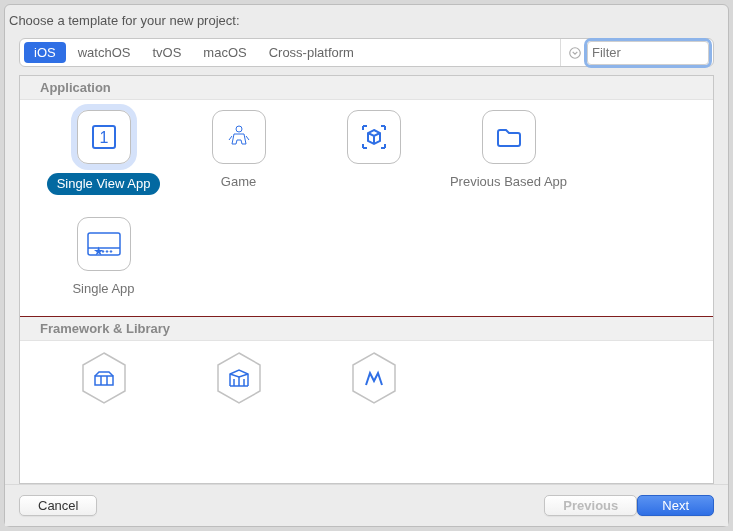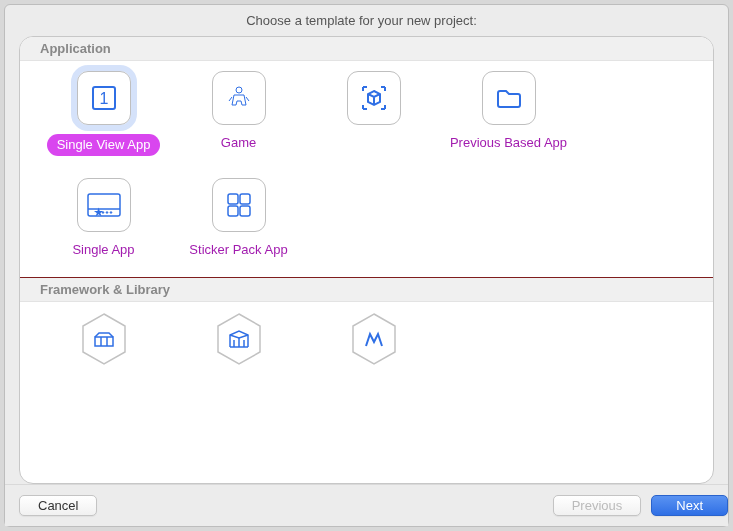--- a/index.html
+++ b/index.html
@@ -21,21 +21,20 @@
     bottom: 4px;
     background: #ececec;
     border: 1px solid #bdbdbd;
     border-radius: 6px;
     display: flex;
     flex-direction: column;
     box-sizing: border-box;
   }
   .title-area {
     padding: 8px 14px 0 4px;
-    text-align: center;
   }
   .prompt {
     color: #555;
     font-size: 13px;
   }
   .topbar {
     margin: 10px 14px 0 14px;
     display: flex;
     align-items: center;
     background: #ffffff;
@@ -88,21 +87,21 @@
     display: flex;
     align-items: center;
     justify-content: center;
   }
 
   .list {
     margin: 8px 14px 0 14px;
     flex: 1;
     background: #fff;
     border: 1px solid #c7c7c7;
-    border-radius: 14px;
+    border-radius: 0;
     overflow: hidden;
     display: flex;
     flex-direction: column;
   }
   .section-header {
     background: #f0f0f0;
     border-top: 1px solid #7f1d1d;
     border-bottom: 1px solid #e3e3e3;
     font-weight: 600;
     color: #888;
@@ -134,26 +133,26 @@
     justify-content: center;
     color: #2f6fe5;
   }
   .tile.selected-tile {
     outline: 6px solid rgba(47,111,229,0.2);
   }
   .template-label {
     margin-top: 10px;
     text-align: center;
     font-size: 13px;
-    color: #a21caf;
+    color: #737373;
     max-width: 120px;
     line-height: 1.2;
   }
   .template-label.pill {
-    background: #d946ef;
+    background: #0369a1;
     color: #fff;
     padding: 3px 10px;
     border-radius: 12px;
     margin-top: 9px;
   }
 
   .hex {
     width: 48px;
     height: 54px;
     background: #fff;
@@ -163,61 +162,81 @@
     align-items: center;
     justify-content: center;
   }
   .hex svg.hexshape {
     position: absolute;
     left: 0; top: 0;
   }
 
   .footer {
     background: #ececec;
-    padding: 10px 0 10px 14px;
+    padding: 10px 14px 10px 14px;
     display: flex;
     align-items: center;
     border-top: 1px solid #d9d9d9;
   }
   .btn {
     height: 21px;
     line-height: 14px;
     font-size: 13px;
     border-radius: 5px;
     border: 1px solid #c4c4c4;
     background: linear-gradient(#ffffff, #f1f1f1);
     padding: 2px 18px;
     box-shadow: 0 1px 1px rgba(0,0,0,0.05);
     cursor: pointer;
     color: #333;
   }
   .btn:disabled {
     color: #bbb;
     cursor: default;
+    font-weight: bold;
   }
   .btn.primary {
     background: linear-gradient(#5a93f2, #2f6fe5);
     border-color: #2a63cc;
     color: #fff;
     padding: 2px 24px;
   }
   .footer-spacer { flex: 1; }
-  .footer .btn + .btn { margin-left: 10px; }
+  .footer .btn + .btn { }
 
   svg { display: block; }
 </style>
 </head>
 <body>
 
 <div class="window">
 
   <div class="title-area">
     <div class="prompt">Choose a template for your new project:</div>
   </div>
 
+  <div class="topbar">
+    <div class="tabs">
+      <div class="tab selected">iOS</div>
+      <div class="tab">watchOS</div>
+      <div class="tab">tvOS</div>
+      <div class="tab">macOS</div>
+      <div class="tab">Cross-platform</div>
+    </div>
+    <div class="topbar-spacer"></div>
+    <div class="filter-wrap">
+      <span class="filter-glyph">
+        <svg width="14" height="14" viewBox="0 0 24 24" fill="none" stroke="#aaa" stroke-width="2">
+          <circle cx="12" cy="12" r="9"></circle>
+            <path d="M8 10l4 4 4-4"></path>
+        </svg>
+      </span>
+      <input class="filter-input" placeholder="Filter" style="">
+    </div>
+  </div>
 
   <div class="list">
 
     <div class="section-header">Application</div>
     <div class="section-body">
 
       <div class="template">
         <div class="tile selected-tile">
           <svg width="28" height="28" viewBox="0 0 28 28">
             <rect x="3" y="3" width="22" height="22" rx="2" fill="none" stroke="#2f6fe5" stroke-width="2"></rect>
@@ -266,31 +285,20 @@
             <line x1="2" y1="18" x2="34" y2="18" stroke-width="1.5"></line>
             <text x="9" y="24" font-size="8" fill="#2f6fe5">★</text>
             <circle cx="17" cy="21.5" r="0.8" fill="#2f6fe5"></circle>
             <circle cx="21" cy="21.5" r="0.8" fill="#2f6fe5"></circle>
             <circle cx="25" cy="21.5" r="0.8" fill="#2f6fe5"></circle>
           </svg>
         </div>
         <div class="template-label">Single App</div>
       </div>
 
-      <div class="template">
-        <div class="tile">
-          <svg width="28" height="28" viewBox="0 0 28 28" stroke="#2f6fe5" stroke-width="1.5" fill="none">
-            <rect x="3" y="3" width="10" height="10" rx="2"></rect>
-            <rect x="15" y="3" width="10" height="10" rx="2"></rect>
-            <rect x="3" y="15" width="10" height="10" rx="2"></rect>
-            <rect x="15" y="15" width="10" height="10" rx="2"></rect>
-          </svg>
-        </div>
-        <div class="template-label">Sticker Pack App</div>
-      </div>
 
 
     </div>
 
     <div class="section-header">Framework &amp; Library</div>
     <div class="section-body">
 
       <div class="template">
         <div class="hex">
           <svg class="hexshape" width="48" height="54" viewBox="0 0 48 54">

